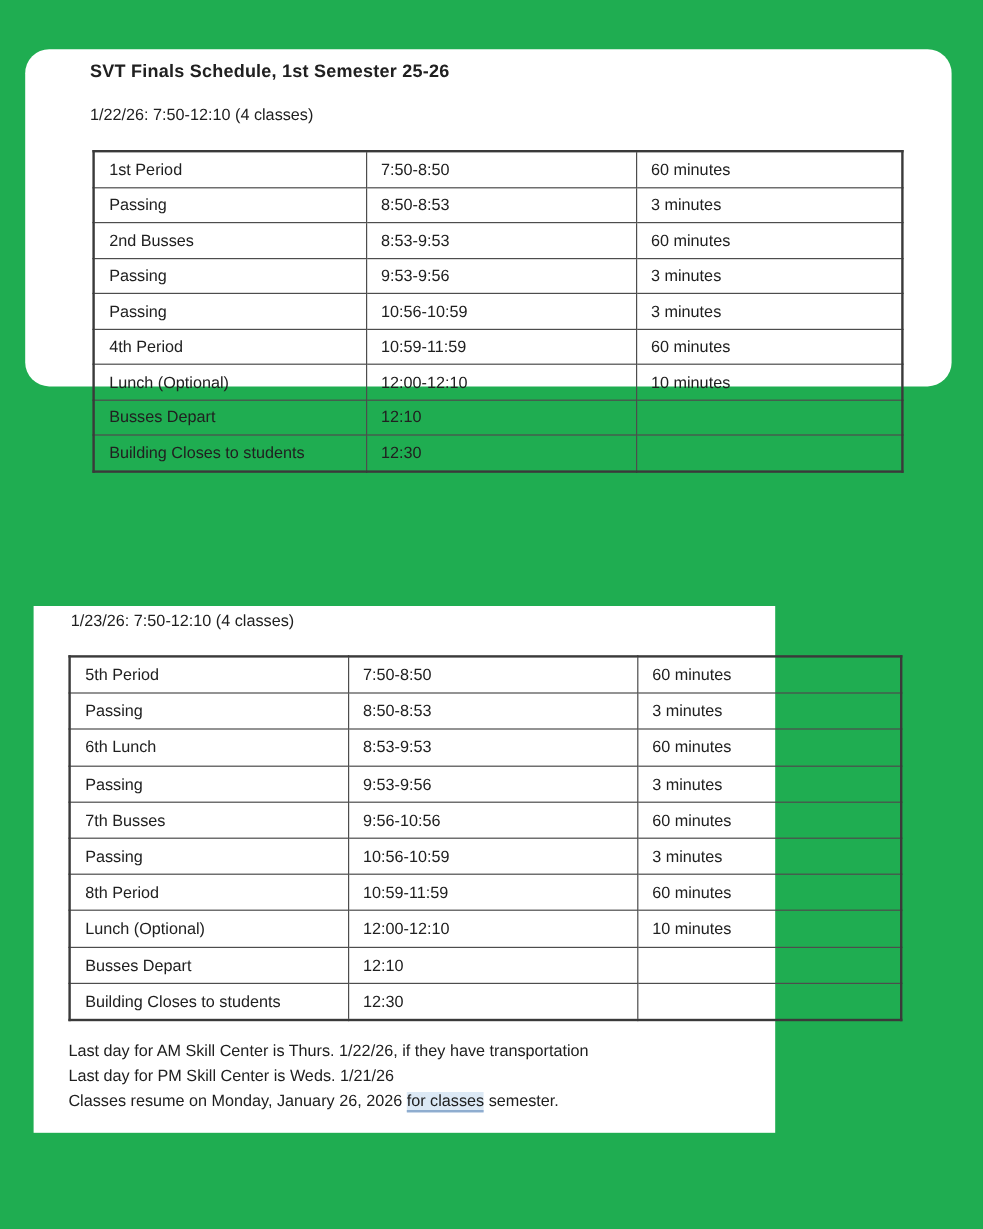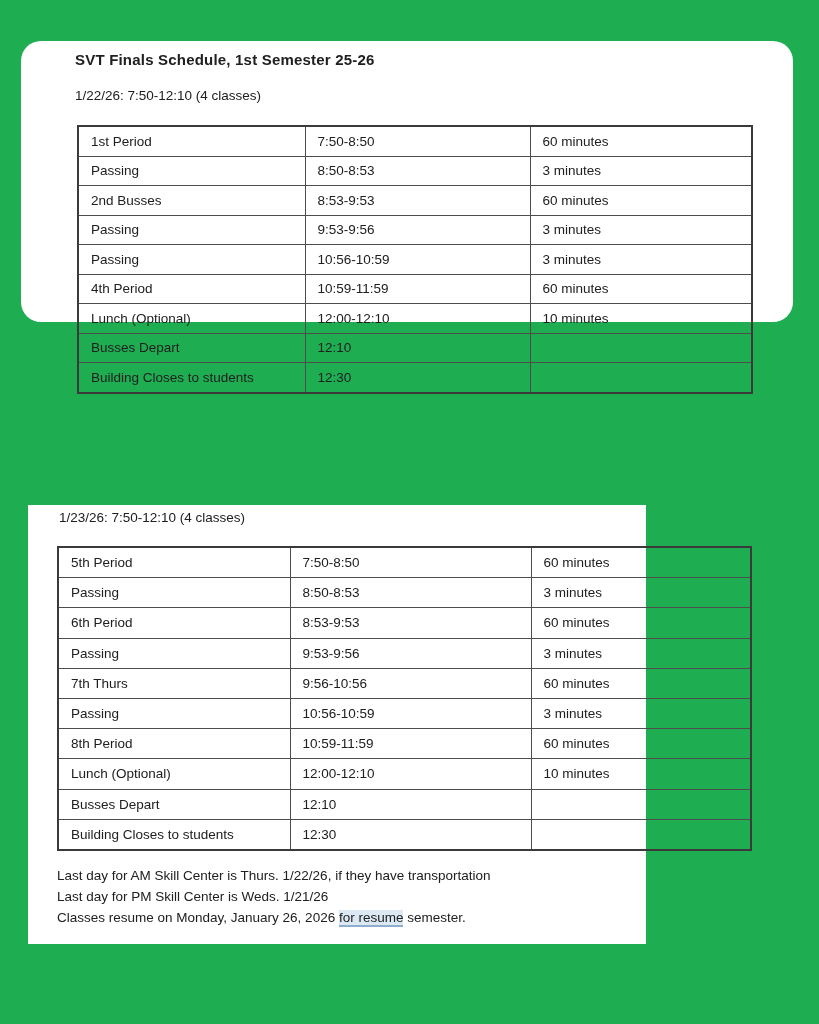--- a/index.html
+++ b/index.html
@@ -175,31 +175,31 @@
             <td>5th Period</td>
             <td>7:50-8:50</td>
             <td>60 minutes</td>
           </tr>
         <tr>
             <td>Passing</td>
             <td>8:50-8:53</td>
             <td>3 minutes</td>
           </tr>
         <tr>
-            <td>6th Period</td>
+            <td>6th Lunch</td>
             <td>8:53-9:53</td>
             <td>60 minutes</td>
           </tr>
         <tr>
             <td>Passing</td>
             <td>9:53-9:56</td>
             <td>3 minutes</td>
           </tr>
         <tr>
-            <td>7th Thurs</td>
+            <td>7th Busses</td>
             <td>9:56-10:56</td>
             <td>60 minutes</td>
           </tr>
         <tr>
             <td>Passing</td>
             <td>10:56-10:59</td>
             <td>3 minutes</td>
           </tr>
         <tr>
             <td>8th Period</td>
@@ -219,17 +219,17 @@
         <tr>
             <td>Building Closes to students</td>
             <td>12:30</td>
             <td></td>
           </tr>
       </tbody>
     </table>
     <div class="notes">
       <p>Last day for AM Skill Center is Thurs. 1/22/26, if they have transportation</p>
       <p>Last day for PM Skill Center is Weds. 1/21/26</p>
-      <p><span>Classes resume on Monday, January 26, 2026 </span><span class="uline">for resume</span><span> semester.</span></p>
+      <p><span>Classes resume on Monday, January 26, 2026 </span><span class="uline">for classes</span><span> semester.</span></p>
     </div>
   </section>
 
 </div>
 
 </body></html>

